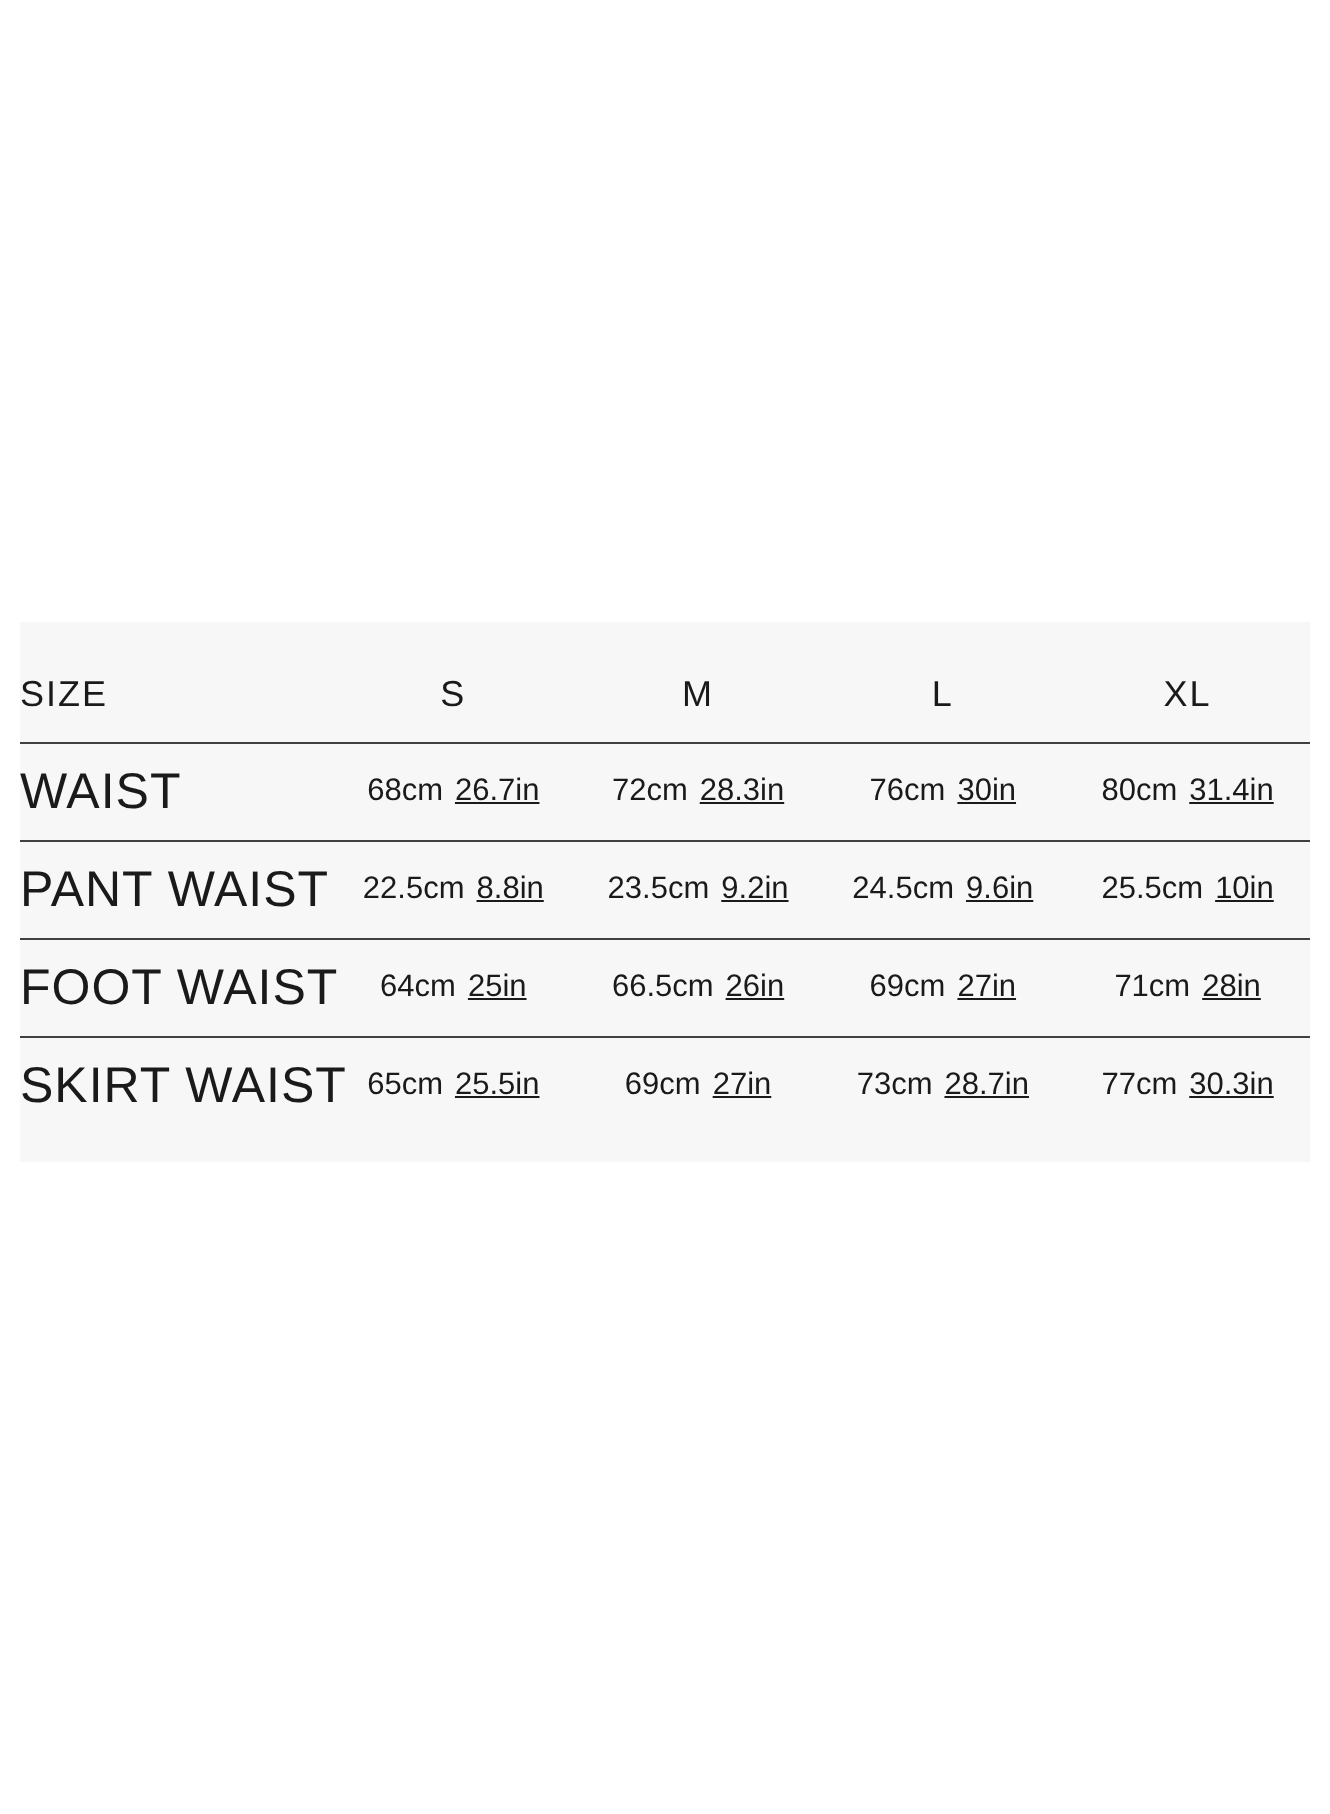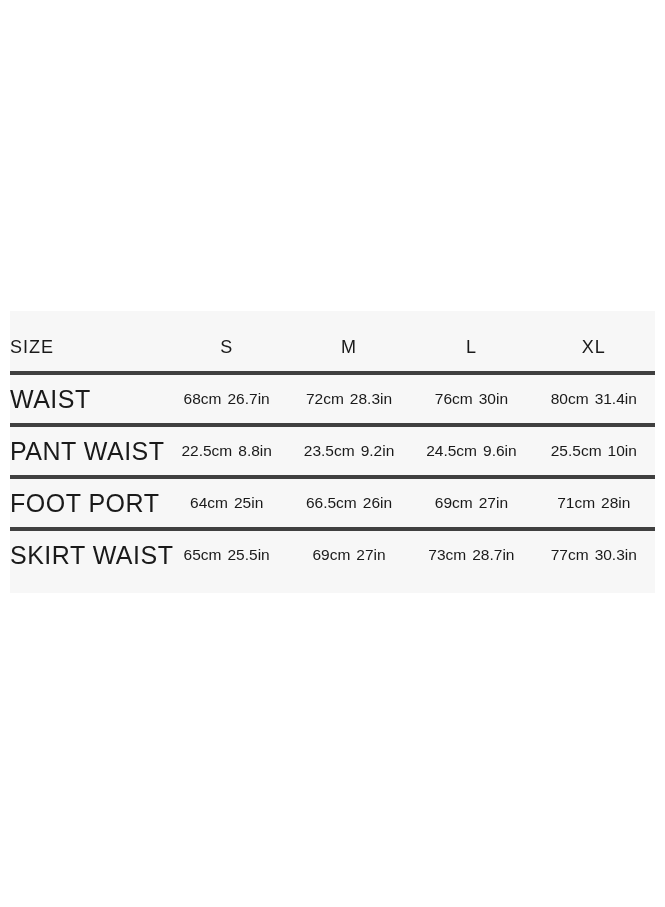--- a/index.html
+++ b/index.html
@@ -23,21 +23,21 @@
     background: #f7f7f7;
   }
 
   table.size-chart {
     width: 100%;
     border-collapse: collapse;
     table-layout: fixed;
   }
 
   table.size-chart td {
-    border-bottom: 4px solid #404040;
+    border-bottom: 1px solid #404040;
     padding: 0;
     height: 48px;
     vertical-align: middle;
     color: #1a1a1a;
   }
   table.size-chart tr:last-child td {
     border-bottom: none;
   }
 
   
@@ -67,21 +67,21 @@
 
   .measure {
     display: flex;
     align-items: baseline;
     justify-content: center;
     gap: 6px;
     font-size: 15.5px;
     white-space: nowrap;
   }
   .measure .cm { text-align: left; }
-  .measure .inch { text-align: left; }
+  .measure .inch { text-align: left; text-decoration: underline; }
 
   .spacer-top {
     height: 12px;
   }
   .spacer-bottom {
     height: 14px;
   }
 </style>
 </head>
 <body>
@@ -148,21 +148,21 @@
         </td>
         <td class="size-cell">
           <div class="measure">
             <span class="cm">25.5cm</span>
             <span class="inch">10in</span>
           </div>
         </td>
       </tr>
 
       <tr>
-        <td class="row-label">FOOT PORT</td>
+        <td class="row-label">FOOT WAIST</td>
         <td class="size-cell">
           <div class="measure">
             <span class="cm">64cm</span>
             <span class="inch">25in</span>
           </div>
         </td>
         <td class="size-cell">
           <div class="measure">
             <span class="cm">66.5cm</span>
             <span class="inch">26in</span>

